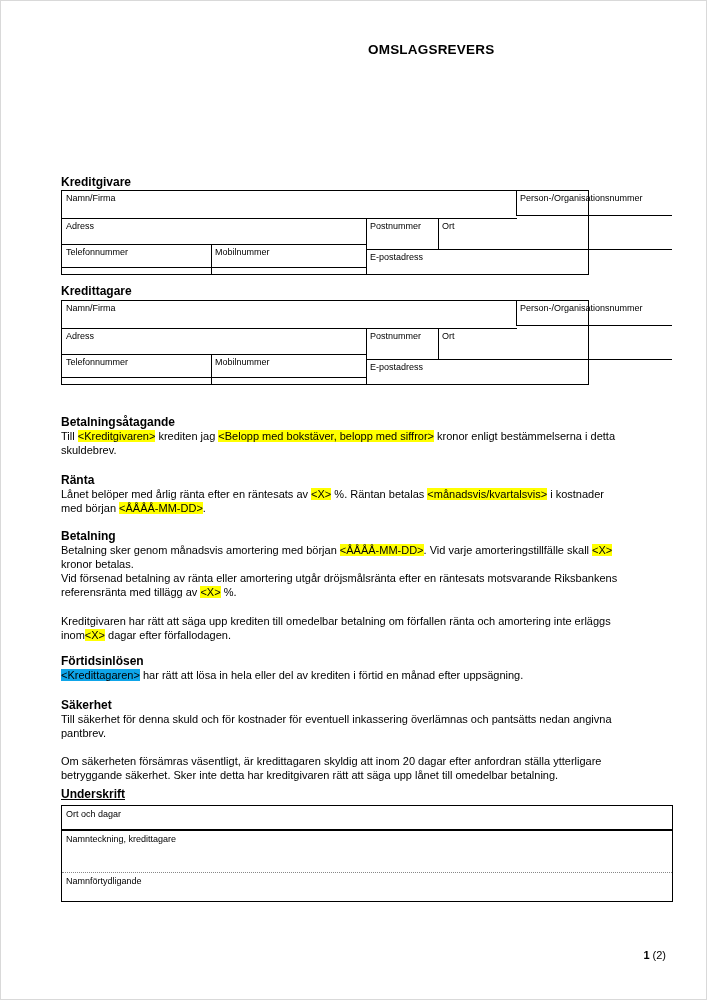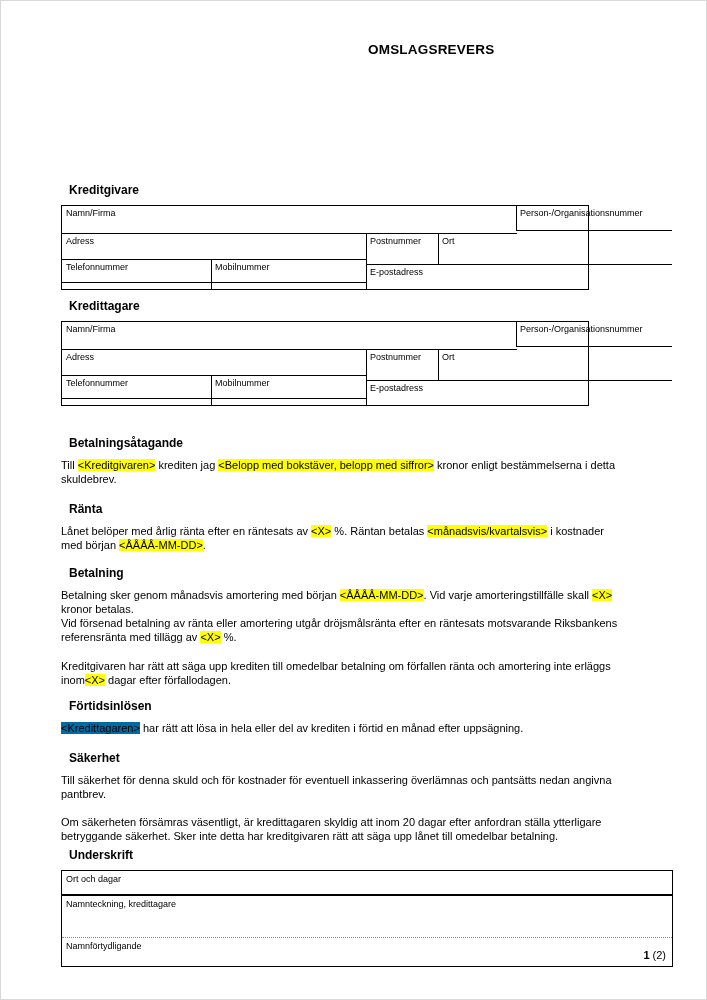--- a/index.html
+++ b/index.html
@@ -3,37 +3,37 @@
 <meta charset="utf-8">
 <style>
   html,body{margin:0;padding:0;background:#fff;}
   .page{
     position:relative;width:707px;height:1000px;background:#ffffff;
     font-family:"Liberation Sans",sans-serif;color:#000;
     border:1px solid #d9d9d9;box-sizing:border-box;overflow:hidden;
   }
   .title{position:absolute;left:367px;top:41px;font-size:13.5px;font-weight:bold;letter-spacing:.2px;}
   .content{position:absolute;left:60px;top:0;width:612px;padding-top:175px;}
-  .party-heading,.sec-heading,.sig-heading{font-size:12px;font-weight:bold;line-height:13px;margin:8px;}
+  .party-heading,.sec-heading,.sig-heading{font-size:12px;font-weight:bold;line-height:13px;margin:0;}
   .ftable{position:relative;width:528px;height:85px;border:1px solid #000;box-sizing:border-box;}
   .t1{margin-top:1px;}
   .h-party2{margin-top:10px;}
   .t2{margin-top:2px;}
   .ln{position:absolute;background:#000;}
   .flabel{position:absolute;font-size:9px;line-height:10px;white-space:nowrap;pointer-events:none;}
   .ffield{position:absolute;background:transparent;}
   #sections .sec:nth-child(1){margin-top:31px;}
   #sections .sec:nth-child(2){margin-top:17px;}
   #sections .sec:nth-child(3){margin-top:15px;}
   #sections .sec:nth-child(4){margin-top:15px;}
   #sections .sec:nth-child(5){margin-top:13px;}
   #sections .sec:nth-child(6){margin-top:17px;}
   .line{white-space:pre;font-size:11px;line-height:14px;min-height:14px;}
   .hl{background:#ffff00;}
-  .h-underskrift{margin-top:6px;}
+  .h-underskrift{margin-top:6px;text-decoration:underline;}
   .sig-table{position:relative;width:612px;height:97px;border:1px solid #000;box-sizing:border-box;margin-top:4px;}
   .sig-div1{position:absolute;left:0;top:23px;width:610px;height:2px;background:#000;}
   .sig-div2{position:absolute;left:0;top:66px;width:610px;height:0;border-top:1px dotted #888;}
   .footer{position:absolute;top:948px;right:40px;font-size:11px;}
   .pgnum{font-weight:bold;}
   .pgtot{margin-left:3px;}
 </style>
 </head>
 <body>
 
@@ -118,21 +118,21 @@
           <div class="line"><span>kronor betalas.</span></div>
           <div class="line"><span>Vid försenad betalning av ränta eller amortering utgår dröjsmålsränta efter en räntesats motsvarande Riksbankens</span></div>
           <div class="line"><span>referensränta med tillägg av </span><span class="hl" style="background: rgb(255, 255, 0);">&lt;X&gt;</span><span> %.</span></div>
         </div>
         <div class="sec">
           <div class="line"><span>Kreditgivaren har rätt att säga upp krediten till omedelbar betalning om förfallen ränta och amortering inte erläggs</span></div>
           <div class="line"><span>inom</span><span class="hl" style="background: rgb(255, 255, 0);">&lt;X&gt;</span><span> dagar efter förfallodagen.</span></div>
         </div>
         <div class="sec">
           <div class="sec-heading">Förtidsinlösen</div>
-          <div class="line"><span class="hl" style="background: #0369a1;">&lt;Kredittagaren&gt;</span><span> har rätt att lösa in hela eller del av krediten i förtid en månad efter uppsägning.</span></div>
+          <div class="line"><span class="hl" style="background: #0ea5e9;">&lt;Kredittagaren&gt;</span><span> har rätt att lösa in hela eller del av krediten i förtid en månad efter uppsägning.</span></div>
         </div>
         <div class="sec">
           <div class="sec-heading">Säkerhet</div>
           <div class="line"><span>Till säkerhet för denna skuld och för kostnader för eventuell inkassering överlämnas och pantsätts nedan angivna</span></div>
           <div class="line"><span>pantbrev.</span></div>
           <div class="line">&nbsp;</div>
           <div class="line"><span>Om säkerheten försämras väsentligt, är kredittagaren skyldig att inom 20 dagar efter anfordran ställa ytterligare</span></div>
           <div class="line"><span>betryggande säkerhet. Sker inte detta har kreditgivaren rätt att säga upp lånet till omedelbar betalning.</span></div>
         </div>
       </div>

